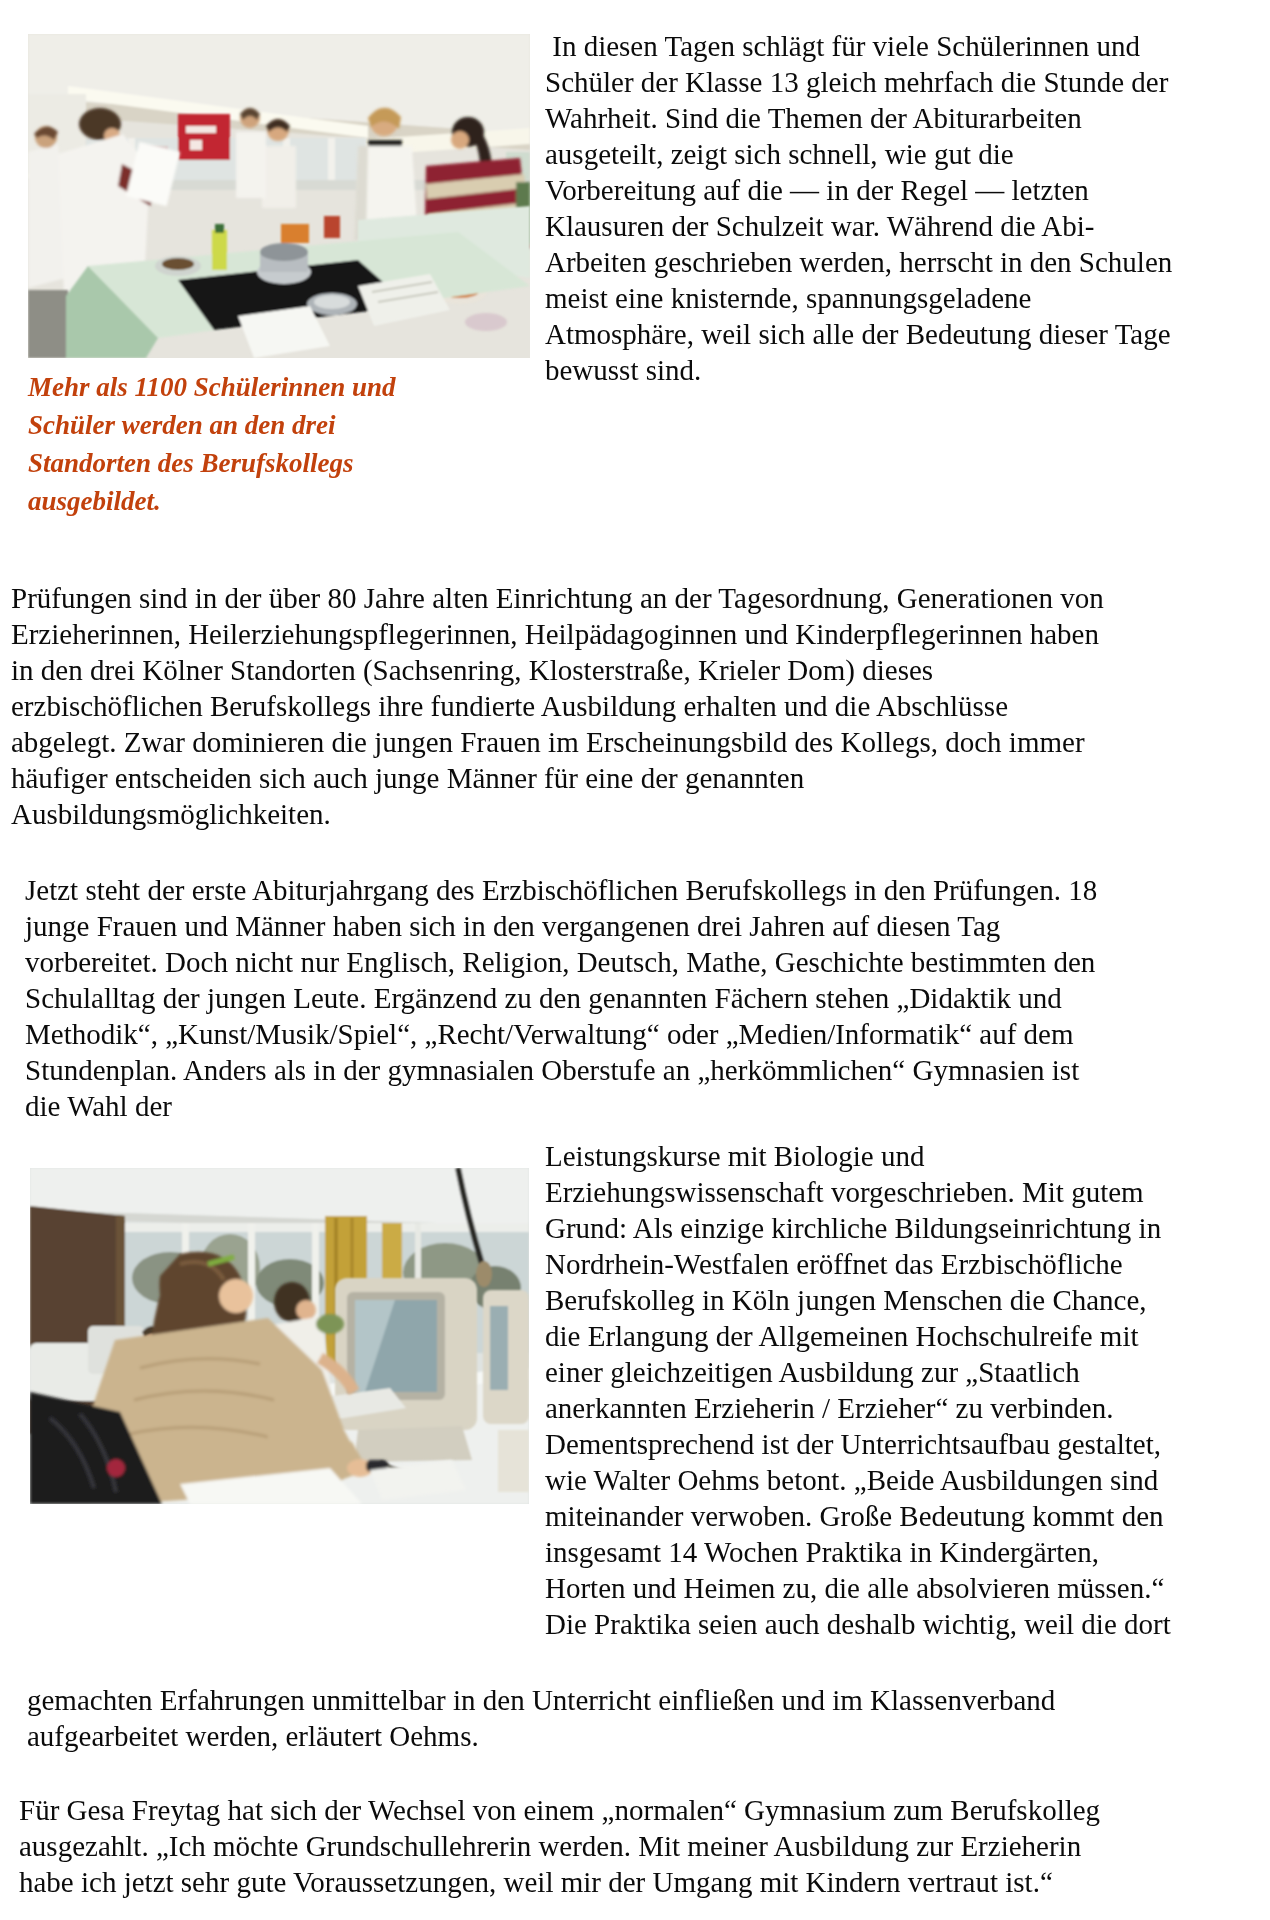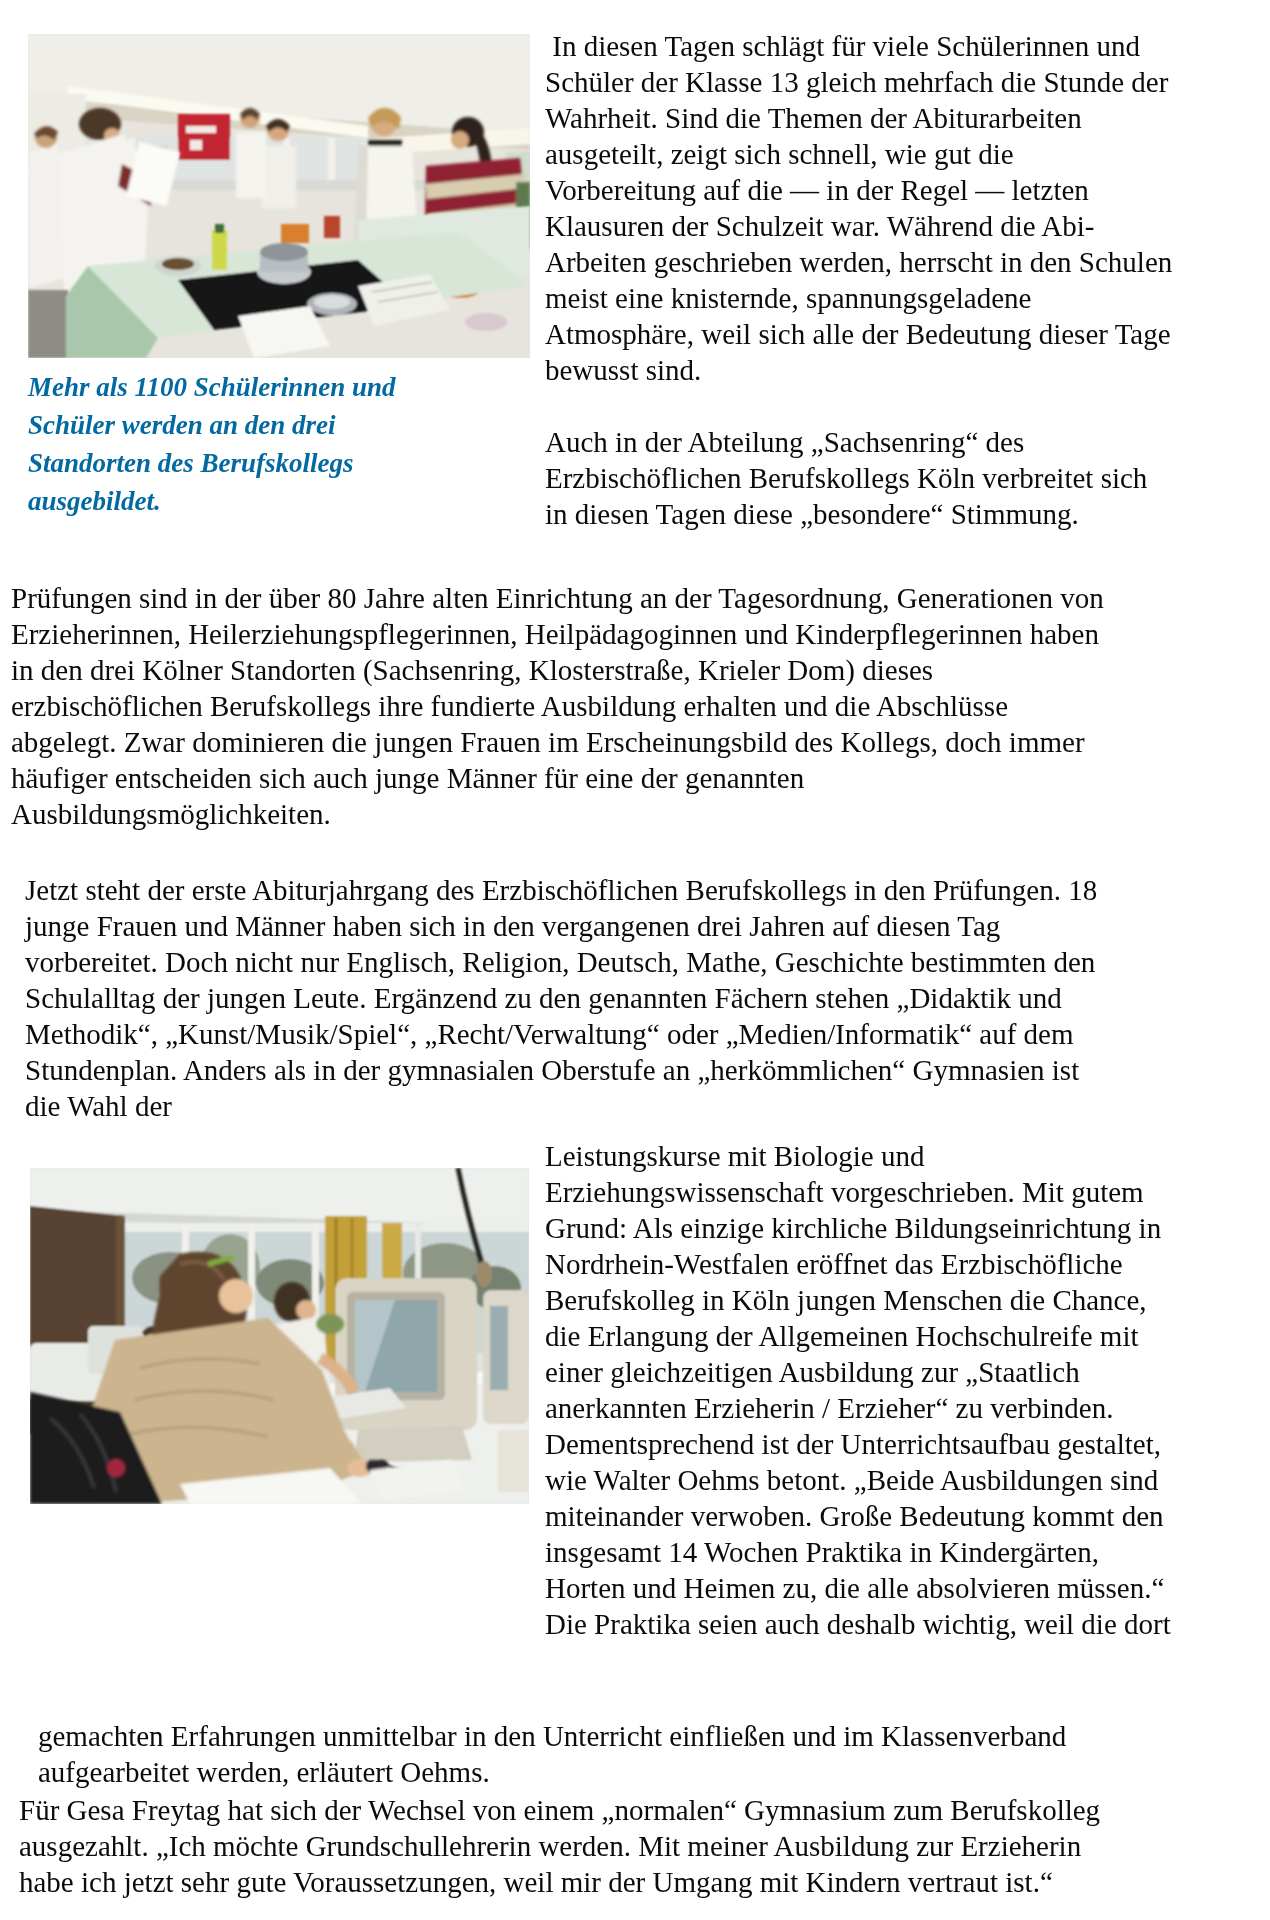--- a/index.html
+++ b/index.html
@@ -17,21 +17,21 @@
     font-size:29px;
     line-height:36px;
     white-space:pre-wrap;
     letter-spacing:0px;
   }
   .caption{
     position:absolute;
     font-weight:bold;
     font-style:italic;
     white-space:pre-wrap;
-    color:#0369a1;
+    color:#c2410c;
   }
   .caption1{font-size:27px;line-height:38px;}
   .caption2{font-size:30px;line-height:38px;}
   .photo{position:absolute;display:block;}
 </style>
 </head>
 <body>
 
 <div class="page">
 
@@ -131,23 +131,20 @@
   <div class="para" style="left:545px;top:28px;width:710px;"> In diesen Tagen schlägt für viele Schülerinnen und
 Schüler der Klasse 13 gleich mehrfach die Stunde der
 Wahrheit. Sind die Themen der Abiturarbeiten
 ausgeteilt, zeigt sich schnell, wie gut die
 Vorbereitung auf die — in der Regel — letzten
 Klausuren der Schulzeit war. Während die Abi-
 Arbeiten geschrieben werden, herrscht in den Schulen
 meist eine knisternde, spannungsgeladene
 Atmosphäre, weil sich alle der Bedeutung dieser Tage
 bewusst sind.</div>
-  <div class="para" style="left:545px;top:424px;width:710px;">Auch in der Abteilung „Sachsenring“ des
-Erzbischöflichen Berufskollegs Köln verbreitet sich
-in diesen Tagen diese „besondere“ Stimmung.</div>
 
   <div class="para" style="left:11px;top:580px;width:1230px;">Prüfungen sind in der über 80 Jahre alten Einrichtung an der Tagesordnung, Generationen von
 Erzieherinnen, Heilerziehungspflegerinnen, Heilpädagoginnen und Kinderpflegerinnen haben
 in den drei Kölner Standorten (Sachsenring, Klosterstraße, Krieler Dom) dieses
 erzbischöflichen Berufskollegs ihre fundierte Ausbildung erhalten und die Abschlüsse
 abgelegt. Zwar dominieren die jungen Frauen im Erscheinungsbild des Kollegs, doch immer
 häufiger entscheiden sich auch junge Männer für eine der genannten
 Ausbildungsmöglichkeiten.</div>
   <div class="para" style="left:25px;top:872px;width:1230px;">Jetzt steht der erste Abiturjahrgang des Erzbischöflichen Berufskollegs in den Prüfungen. 18
 junge Frauen und Männer haben sich in den vergangenen drei Jahren auf diesen Tag
@@ -244,19 +241,19 @@
 die Erlangung der Allgemeinen Hochschulreife mit
 einer gleichzeitigen Ausbildung zur „Staatlich
 anerkannten Erzieherin / Erzieher“ zu verbinden.
 Dementsprechend ist der Unterrichtsaufbau gestaltet,
 wie Walter Oehms betont. „Beide Ausbildungen sind
 miteinander verwoben. Große Bedeutung kommt den
 insgesamt 14 Wochen Praktika in Kindergärten,
 Horten und Heimen zu, die alle absolvieren müssen.“
 Die Praktika seien auch deshalb wichtig, weil die dort</div>
 
-  <div class="para" style="left:38px;top:1682px;width:1230px;margin-top:36px;">gemachten Erfahrungen unmittelbar in den Unterricht einfließen und im Klassenverband
+  <div class="para" style="left:27px;top:1682px;width:1230px;">gemachten Erfahrungen unmittelbar in den Unterricht einfließen und im Klassenverband
 aufgearbeitet werden, erläutert Oehms.</div>
   <div class="para" style="left:19px;top:1792px;width:1230px;">Für Gesa Freytag hat sich der Wechsel von einem „normalen“ Gymnasium zum Berufskolleg
 ausgezahlt. „Ich möchte Grundschullehrerin werden. Mit meiner Ausbildung zur Erzieherin
 habe ich jetzt sehr gute Voraussetzungen, weil mir der Umgang mit Kindern vertraut ist.“</div>
 
 </div>
 
 </body></html>

